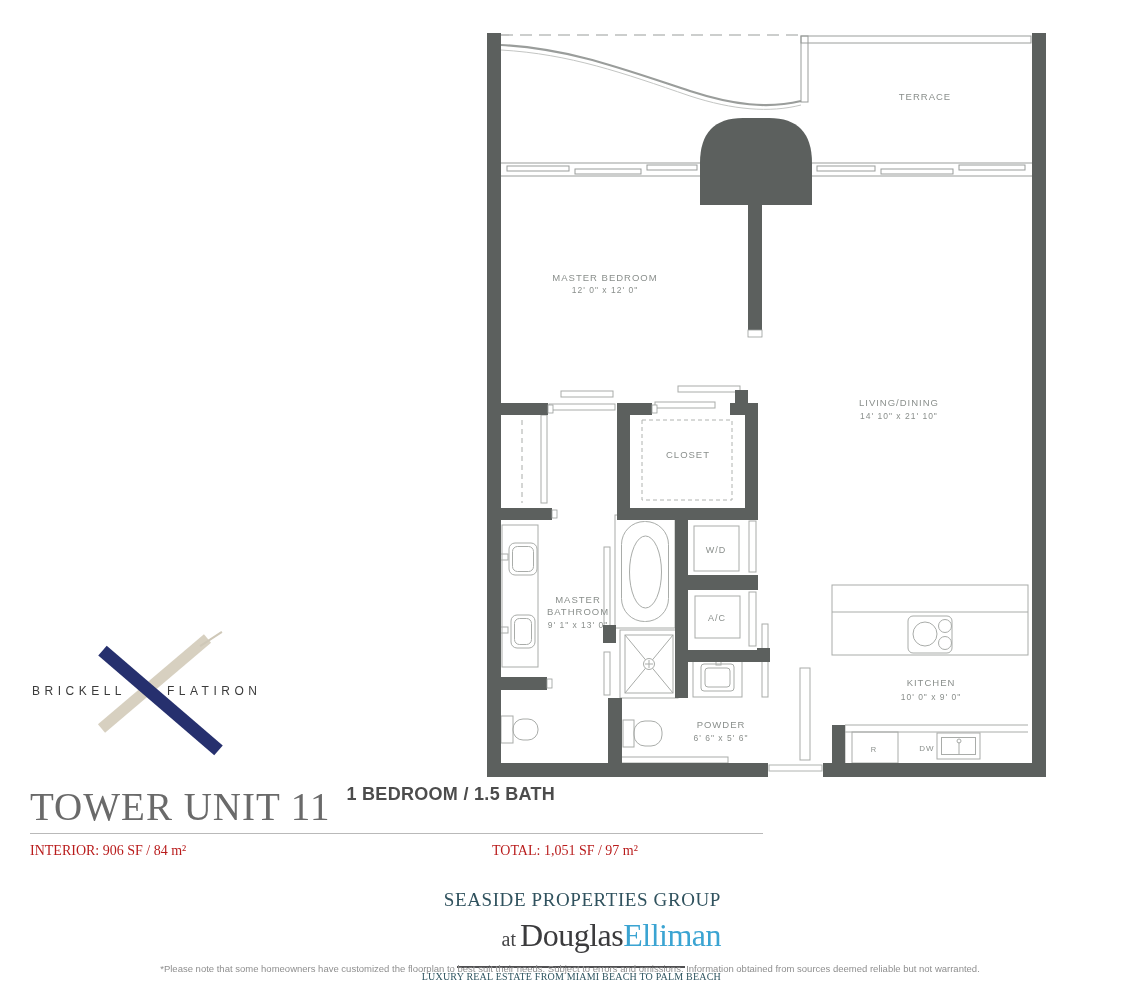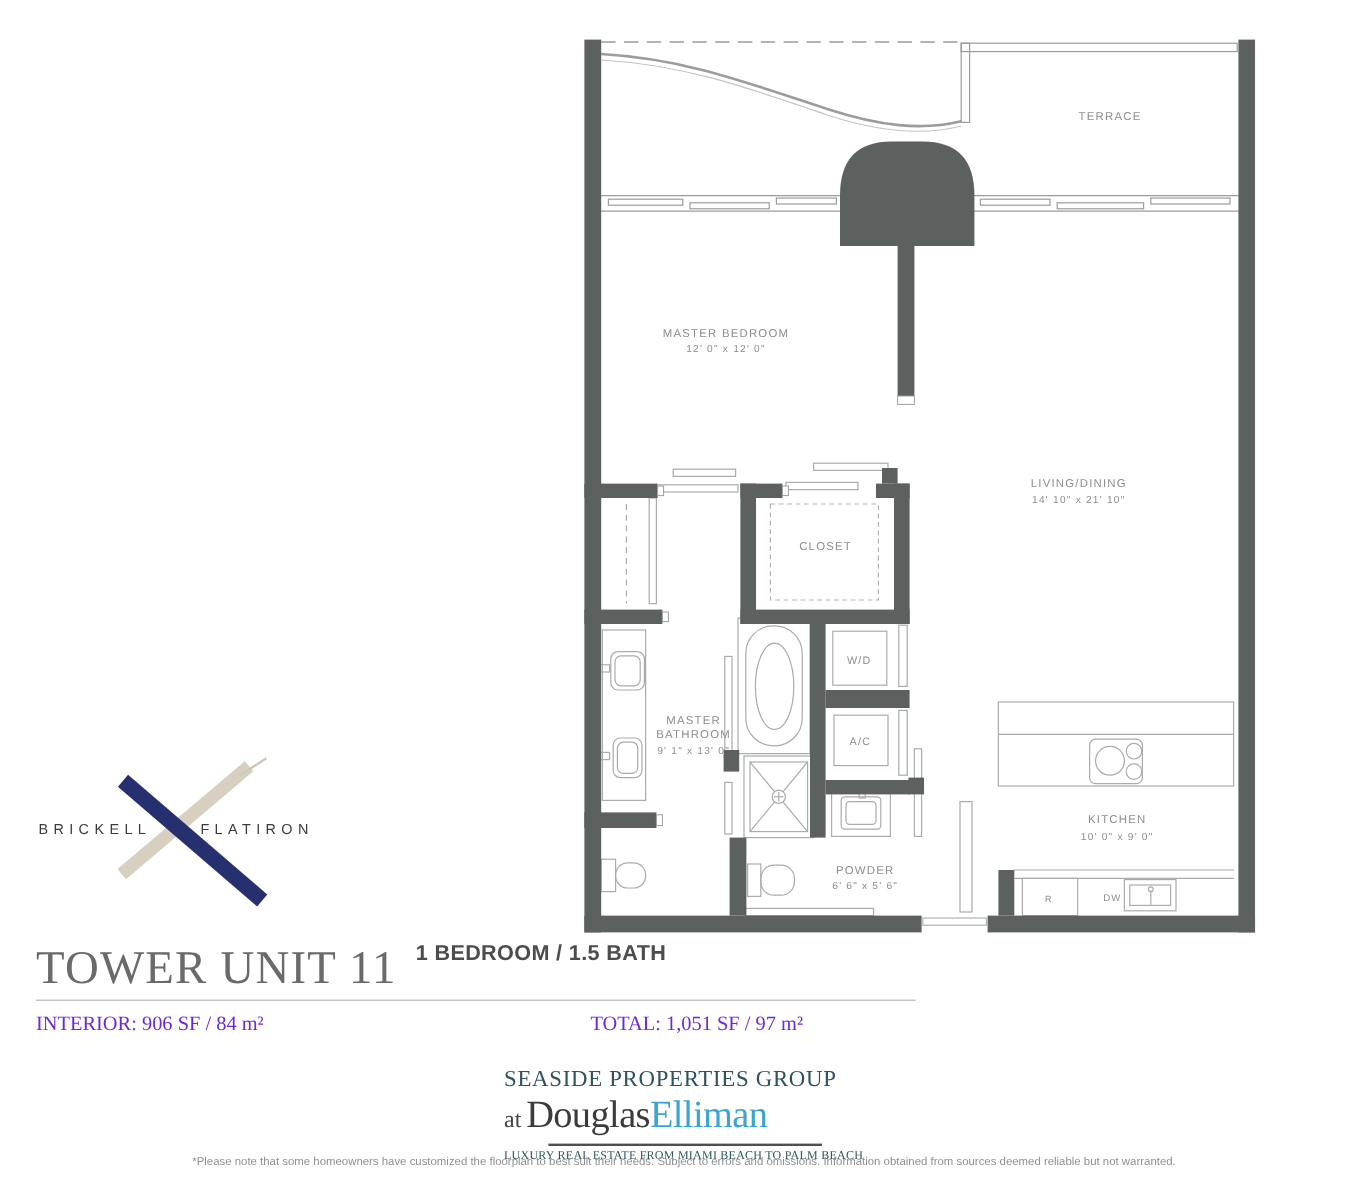--- a/index.html
+++ b/index.html
@@ -23,31 +23,31 @@
   #bf-navy{left:54px;top:68px;width:153px;height:13px;background:#26306e;transform:rotate(40.7deg);}
 
   
   #title-row{position:absolute;left:30px;top:784px;display:flex;align-items:flex-start;}
   #unit-title{font-family:"Liberation Serif","DejaVu Serif",serif;font-weight:normal;
               font-size:39px;color:#6a6a6a;letter-spacing:1px;margin:0;}
   #unit-config{margin-left:16px;font-family:"Liberation Sans",sans-serif;font-weight:bold;
                font-size:18px;color:#4c4c4c;letter-spacing:0.3px;}
   #title-rule{position:absolute;left:30px;top:833px;width:733px;height:1px;background:#b9b9b9;}
   #stats-row{position:absolute;left:0;top:843px;width:904px;height:26px;
-             font-family:"Liberation Serif","DejaVu Serif",serif;font-size:17px;color:#6d28d9;}
+             font-family:"Liberation Serif","DejaVu Serif",serif;font-size:14px;color:#b91c1c;}
   #stats-row span{position:absolute;white-space:nowrap;}
   #stat-interior{left:30px;}
   #stat-terrace{left:258px;}
   #stat-total{left:492px;}
 
   
-  #broker{position:absolute;left:420px;top:889px;width:301px;text-align:left;
+  #broker{position:absolute;left:420px;top:889px;width:301px;text-align:right;
           font-family:"Liberation Serif","DejaVu Serif",serif;}
   #broker-group{font-size:19px;color:#30525e;letter-spacing:0.6px;}
-  #broker-name{margin-top:1px;line-height:33px;}
+  #broker-name{margin-top:1px;line-height:47px;}
   #broker-at{font-size:20px;color:#454547;}
   #broker-douglas{font-size:32px;color:#3b3b3d;letter-spacing:-0.5px;}
   #broker-elliman{font-size:32px;color:#3ba4d2;letter-spacing:-0.5px;}
   #broker-rule{margin:2px auto 0 auto;width:228px;height:2px;background:#4f4f51;}
   #broker-tagline{margin-top:3px;font-size:10px;color:#2f5560;letter-spacing:0.2px;}
 
   
   #disclaimer{position:absolute;left:0;top:963px;width:1140px;text-align:center;
               font-size:9.5px;color:#8f8f8f;font-family:"Liberation Sans",sans-serif;}
 </style>

